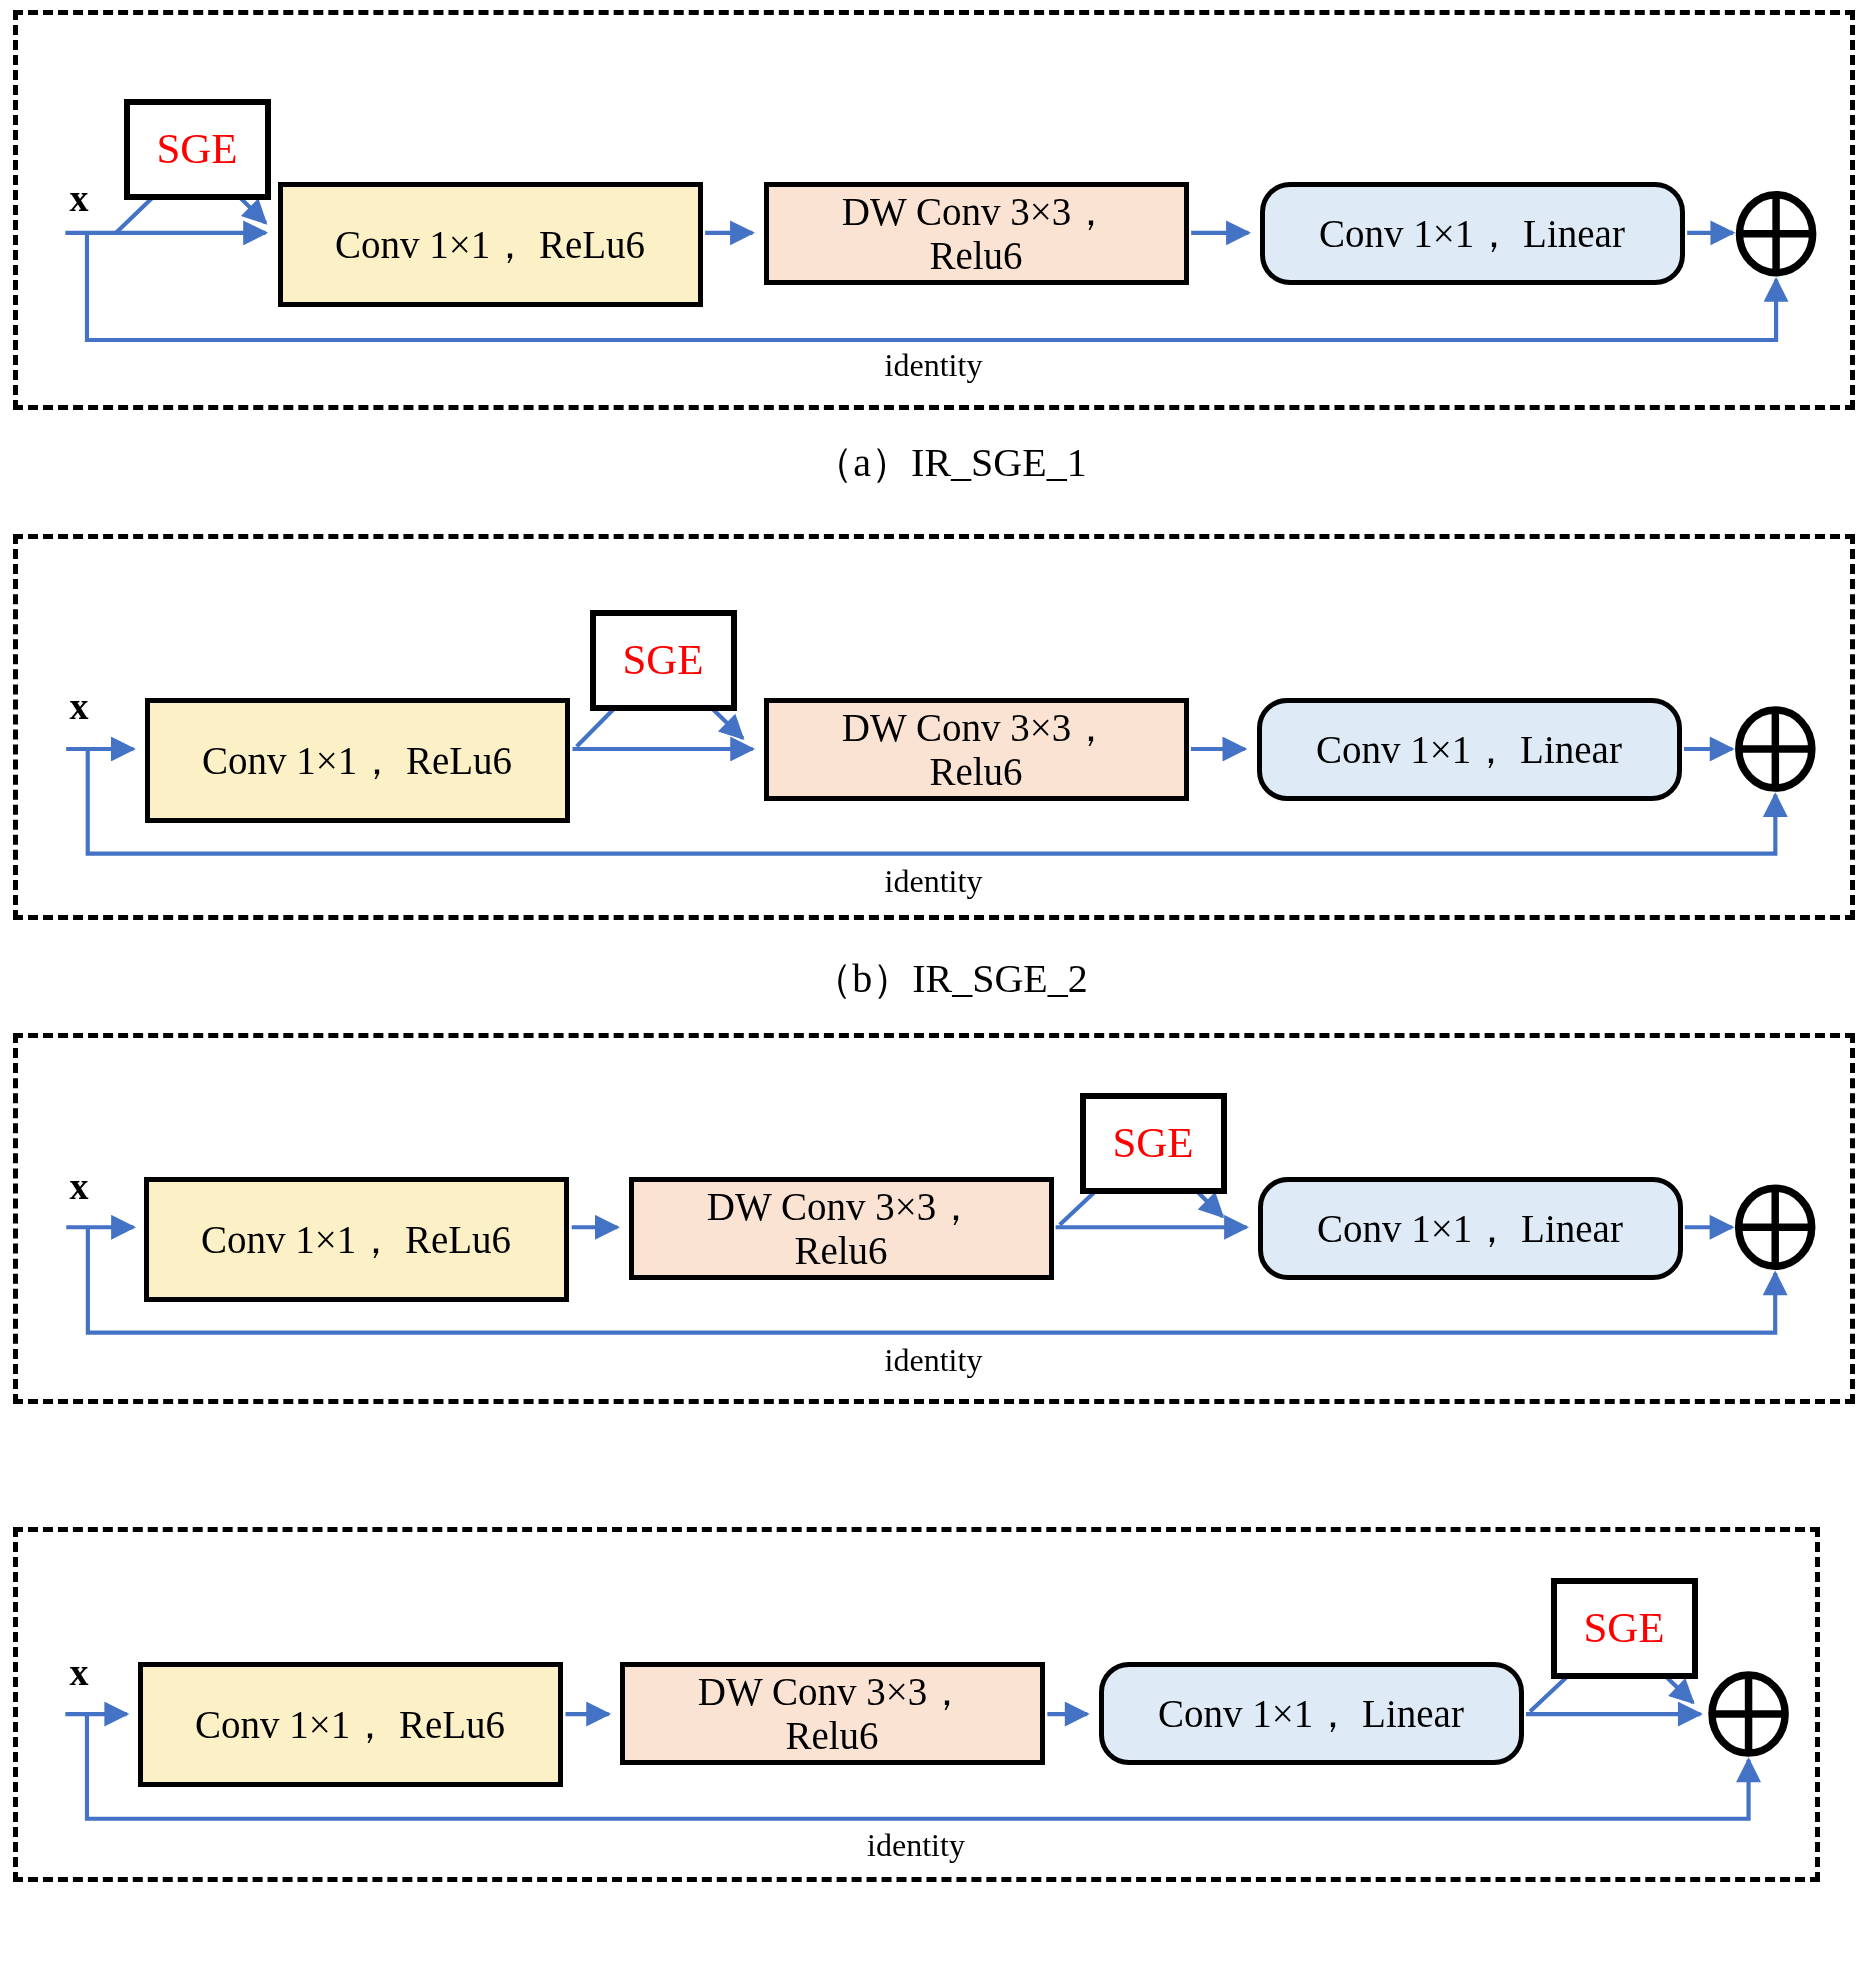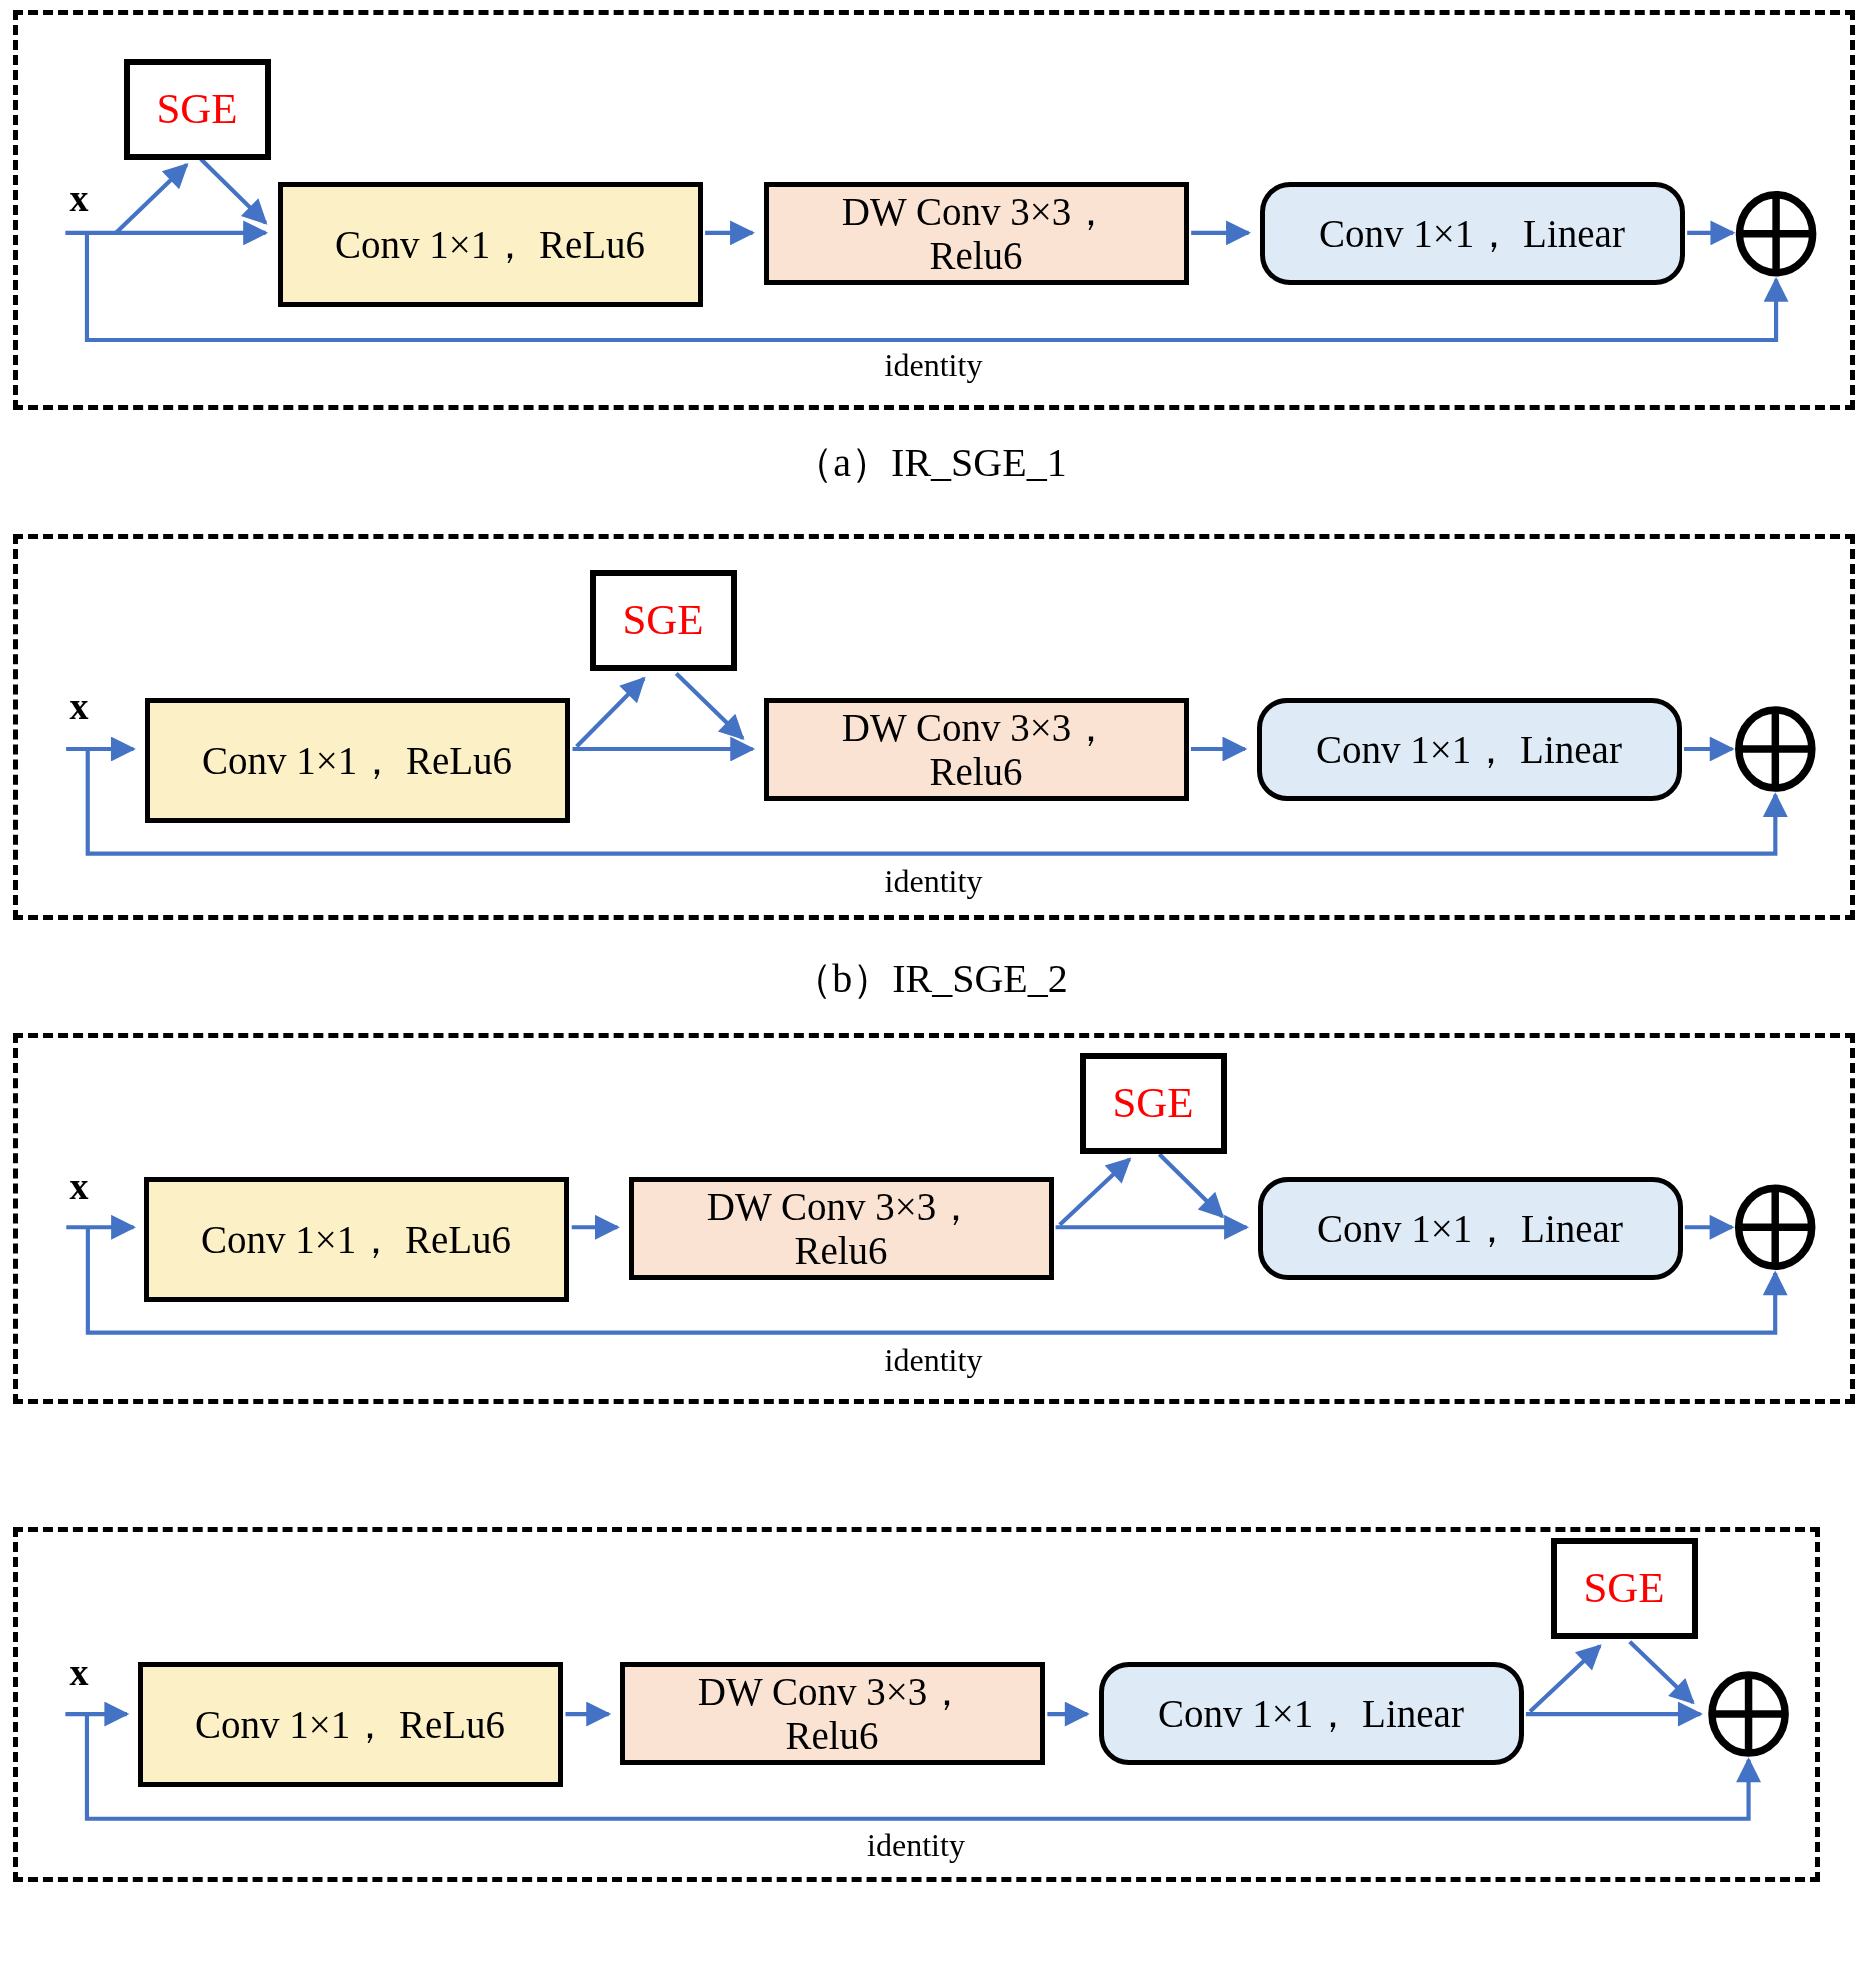--- a/index.html
+++ b/index.html
@@ -24,31 +24,31 @@
   .block{
     position:absolute;box-sizing:border-box;border:5.8px solid var(--c-border);
     display:flex;flex-direction:column;align-items:center;justify-content:center;
     text-align:center;font-size:39px;line-height:1.12;white-space:nowrap;
   }
   .block.expand{background:var(--c-expand-fill);width:425px;height:125px;}
   .block.dw{background:var(--c-dw-fill);width:425px;height:103px;}
   .block.project{background:var(--c-project-fill);width:425px;height:103px;border-radius:30px;}
   .block.sge{
     background:#ffffff;border-width:6.6px;width:147px;height:101px;
-    color:var(--c-sge-text);font-size:43px;
+    color:var(--c-sge-text);font-size:43px;margin-top:40px;
   }
   .xlabel{
     position:absolute;font-size:38px;font-weight:bold;line-height:1;
   }
   .identity-label{
     position:absolute;left:50%;transform:translateX(-50%);
     font-size:32px;line-height:1;
   }
   .caption{
-    position:absolute;left:9px;width:1842px;text-align:center;
+    position:absolute;left:29px;width:1842px;text-align:center;
     font-size:40px;line-height:1.2;
   }
   .wire{stroke:var(--c-arrow);stroke-width:5;fill:none;}
   .addnode{stroke:var(--c-border);stroke-width:9;fill:#ffffff;}
 </style>
 </head>
 <body>
 
 <svg width="0" height="0" style="position:absolute">
   <defs>

